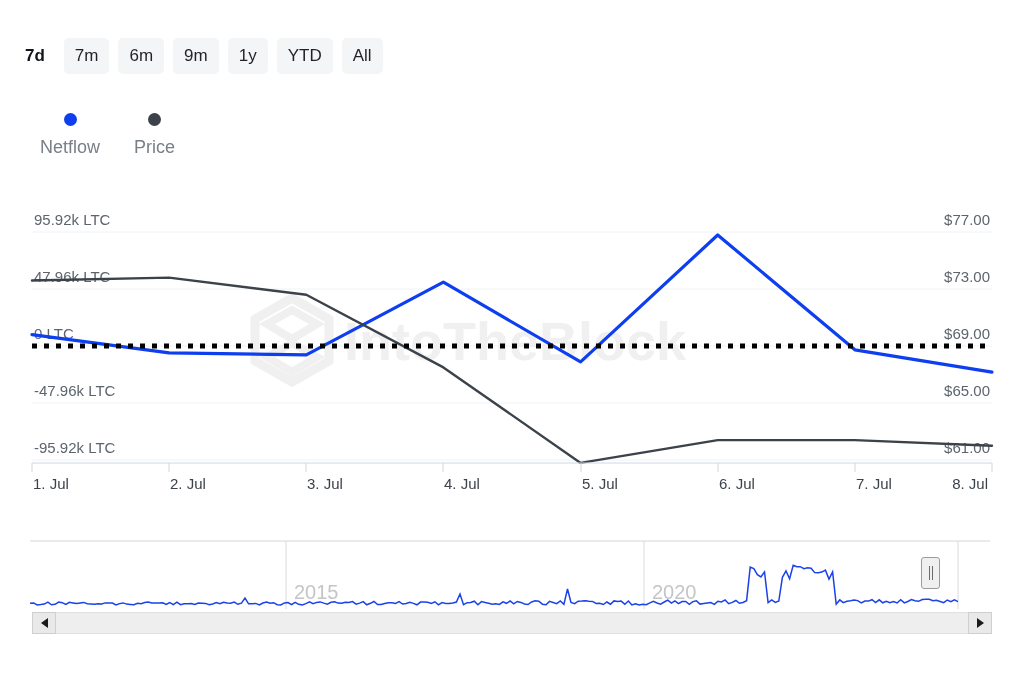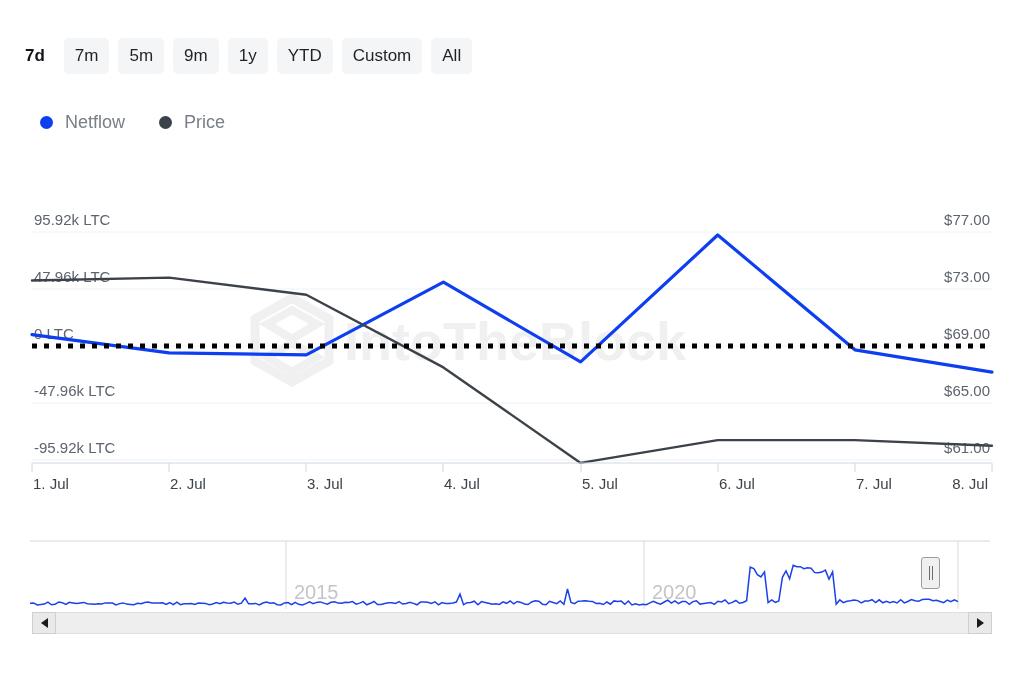--- a/index.html
+++ b/index.html
@@ -30,21 +30,21 @@
     background:transparent;
     font-weight:bold;
     color:#111418;
     padding-left:4px;padding-right:10px;
   }
   
   #legend{
     position:absolute;left:40px;top:113px;
     display:flex;align-items:center;gap:34px;
   }
-  .legend-item{display:flex;align-items:center;gap:12px;cursor:pointer;}
+  .legend-item{display:flex;align-items:center;gap:12px;cursor:pointer;flex-direction:column;}
   .legend-dot{width:13px;height:13px;border-radius:50%;display:block;}
   .legend-label{font-size:18px;color:#787f87;line-height:1;}
   
   #chart-area{
     position:absolute;left:0;top:190px;width:1024px;height:300px;
   }
   #chart-svg{display:block;}
   .axis-label{
     font-family:"Liberation Sans", sans-serif;
     font-size:15px;fill:#5d646d;
@@ -97,25 +97,24 @@
     cursor:ew-resize;z-index:5;
   }
   .grip{width:1px;height:14px;background:#6b6b6b;display:block;}
 </style>
 </head>
 <body>
 
 <div id="range-selector">
     <button class="range-btn active">7d</button>
     <button class="range-btn">7m</button>
-    <button class="range-btn">5m</button>
+    <button class="range-btn">6m</button>
     <button class="range-btn">9m</button>
     <button class="range-btn">1y</button>
     <button class="range-btn">YTD</button>
-    <button class="range-btn">Custom</button>
     <button class="range-btn">All</button>
   </div>
 
 <div id="legend">
     <div class="legend-item">
       <span class="legend-dot" style="background: rgb(13, 62, 240);"></span>
       <span class="legend-label">Netflow</span>
     </div>
     <div class="legend-item">
       <span class="legend-dot" style="background: rgb(60, 66, 73);"></span>

